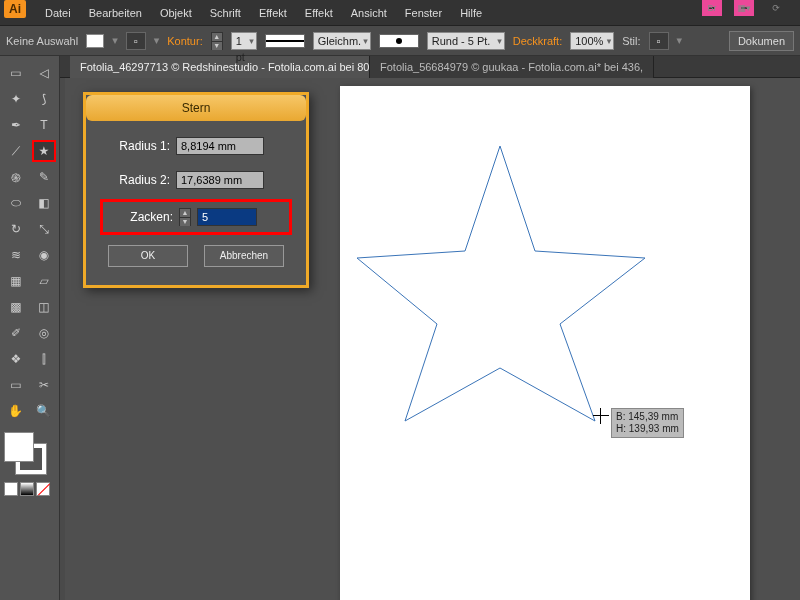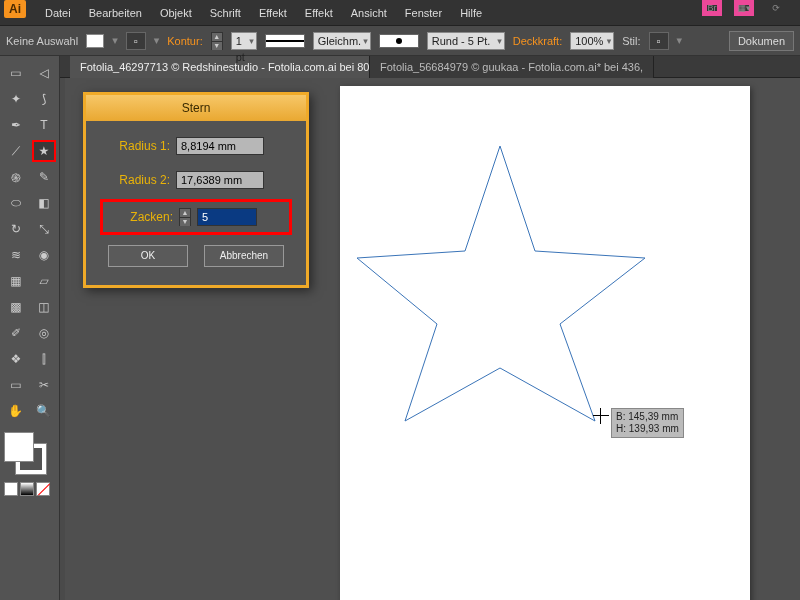--- a/index.html
+++ b/index.html
@@ -34,21 +34,21 @@
   .menu-item {
     padding: 0 9px;
     height: 26px; line-height: 26px;
     color: #ddd;
     cursor: default;
   }
   .menu-right {
     margin-left: auto; display: flex; align-items: center; gap: 12px;
     padding-right: 10px;
   }
-  .mr-box { width: 20px; height: 16px; border: 5px solid #ec4899; display:flex;align-items:center;justify-content:center;font-size:9px;color:#888;}
+  .mr-box { width: 20px; height: 16px; border: 7px solid #ec4899; display:flex;align-items:center;justify-content:center;font-size:9px;color:#888;}
   
   .controlbar {
     height: 30px;
     background: #4a4a4a;
     border-bottom: 1px solid #333;
     display: flex; align-items: center;
     padding: 0 6px;
     gap: 8px;
     font-size: 11px;
   }
@@ -155,24 +155,25 @@
     width:226px;
     background:#535353;
     border:3px solid #f0aa28;
     box-shadow:3px 3px 10px rgba(0,0,0,.5);
   }
   .dialog-title{
     height:26px; background:linear-gradient(#f6c768,#e9a831);
     color:#3a2a00; font-size:12px;
     text-align:center; line-height:26px;
     font-weight:500;
+    border-radius:6px;
   }
   .dialog-body{ padding:16px 18px 18px;}
   .drow{ display:flex; align-items:center; margin-bottom:16px; gap:6px;}
-  .drow label{ width:66px; text-align:right; color:#eab308; font-size:12px;}
+  .drow label{ width:66px; text-align:right; color:#ffffff; font-size:12px;}
   .drow .ifield{
     width:88px; height:18px;
     background:#b7b7b7; color:#000;
     border:1px solid #333; padding:0 4px;
     font-size:11px; line-height:16px;
   }
   .drow .ifield.sel{ background:#0a3a82; color:#fff;}
   .spinner{
     width:12px; height:18px;
     display:flex; flex-direction:column;

